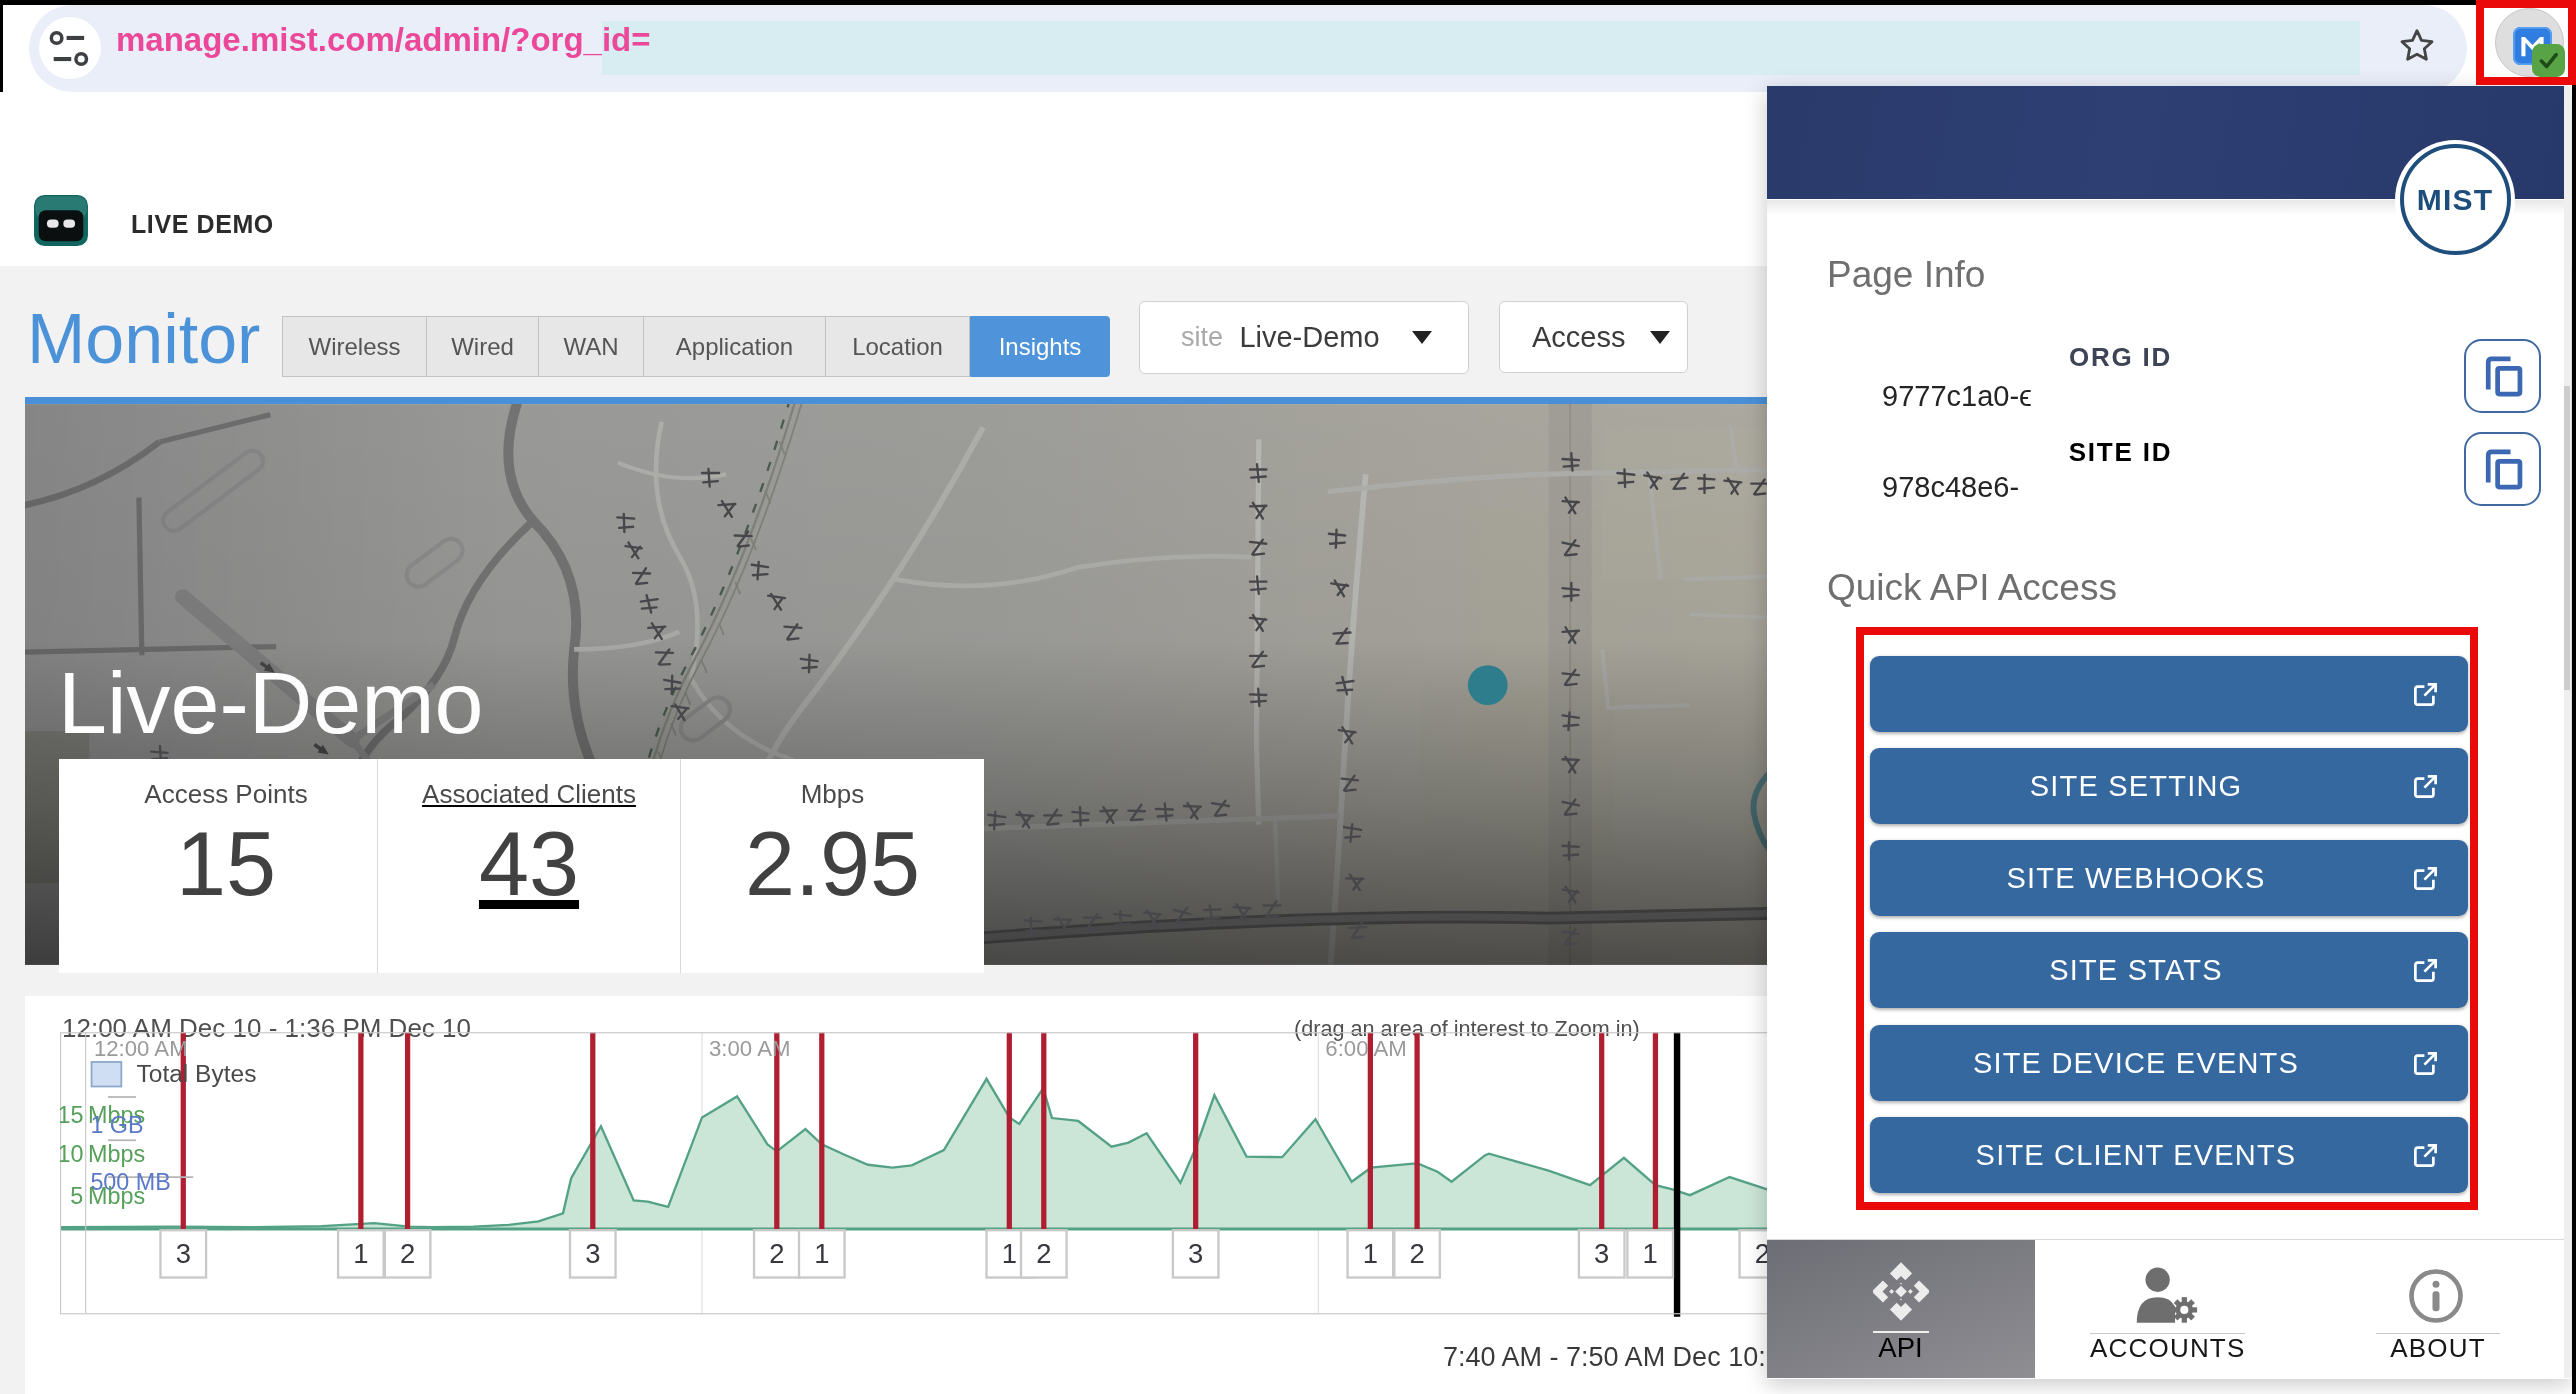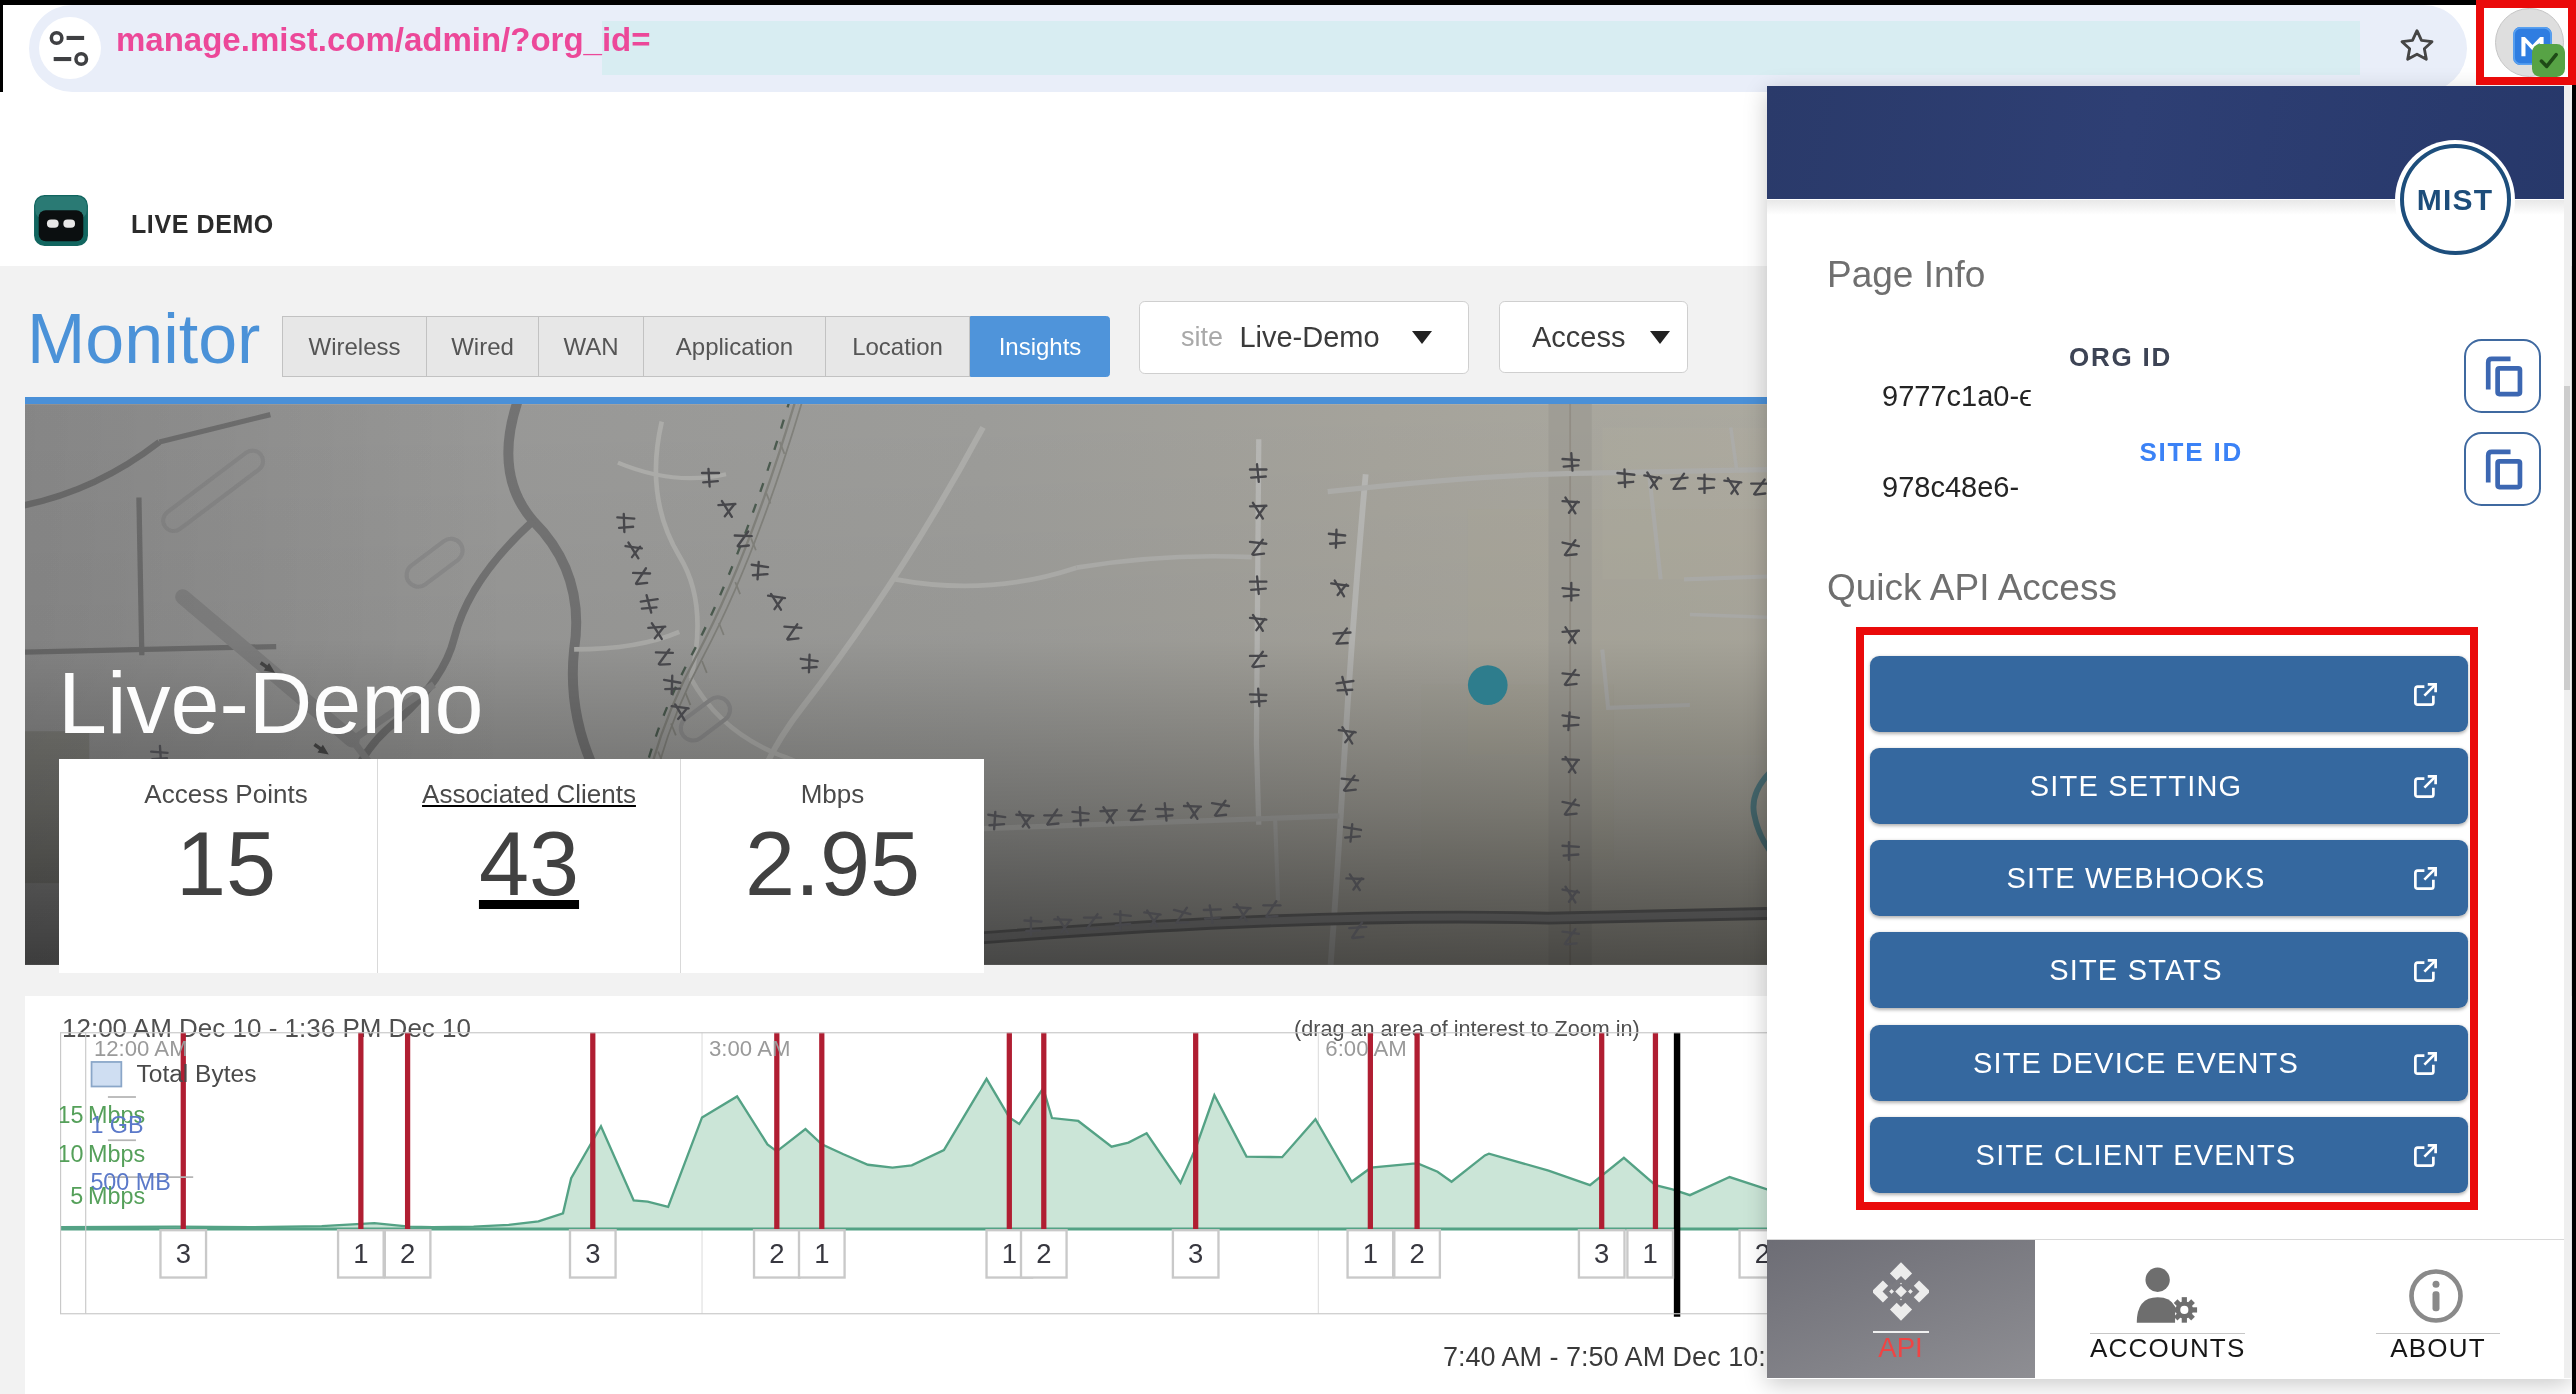--- a/index.html
+++ b/index.html
@@ -504,21 +504,21 @@
 <div class="abs" style="left:1767px;top:86px;width:804px;height:113px;background:linear-gradient(100deg,#2a3a6a 0%,#2e3f74 45%,#27386a 100%);"></div>
 <div class="abs" style="left:1767px;top:200px;width:804px;height:15px;background:linear-gradient(#e8e8e8,#ffffff);"></div>
 
 <div class="abs" style="left:2395px;top:140px;width:120px;height:120px;background:#fff;border-radius:50%;"></div>
 <div class="abs" style="left:2400px;top:144px;width:111px;height:111px;border:4.7px solid #1d4e7c;border-radius:50%;"></div>
 <div class="abs" style="left:2395px;top:140px;width:120px;height:120px;display:flex;align-items:center;justify-content:center;font-size:30px;font-weight:bold;color:#1d4d7a;letter-spacing:1.2px;">MIST</div>
 
 <div class="abs" style="left:1827px;top:256px;font-size:37px;color:#6f6f6f;">Page Info</div>
 <div class="abs" style="left:1998px;top:344px;width:245px;text-align:center;font-size:26px;font-weight:bold;color:#3d4455;letter-spacing:1.8px;">ORG ID</div>
 <div class="abs" style="left:1882px;top:382px;font-size:29px;color:#242424;">9777c1a0-ϵ</div>
-<div class="abs" style="left:1998px;top:439px;width:245px;text-align:right;font-size:26px;font-weight:bold;color:#3b82f6;letter-spacing:1.8px;">SITE ID</div>
+<div class="abs" style="left:1998px;top:439px;width:245px;text-align:center;font-size:26px;font-weight:bold;color:#000000;letter-spacing:1.8px;">SITE ID</div>
 <div class="abs" style="left:1882px;top:473px;font-size:29px;color:#242424;">978c48e6-</div>
 
 <div class="abs" style="left:2464px;top:339px;width:77px;height:74px;border:2.9px solid #3f69a0;border-radius:17.5px;background:#fff;"></div>
 <svg class="abs" style="left:2480px;top:353px;" width="47" height="47" viewBox="0 0 80 80">
   <path d="M14 62 L14 16 Q14 10 20 10 L52 10" fill="none" stroke="#3c67b2" stroke-width="8"></path>
   <rect x="30" y="26" width="38" height="44" rx="3" fill="none" stroke="#3c67b2" stroke-width="8"></rect>
 </svg>
 <div class="abs" style="left:2464px;top:432px;width:77px;height:74px;border:2.9px solid #3f69a0;border-radius:17.5px;background:#fff;"></div>
 <svg class="abs" style="left:2480px;top:446px;" width="47" height="47" viewBox="0 0 80 80">
   <path d="M14 62 L14 16 Q14 10 20 10 L52 10" fill="none" stroke="#3c67b2" stroke-width="8"></path>
@@ -589,21 +589,21 @@
     <path d="M48 44 L58 54 L48 64 L38 54 Z"></path>
   </g>
   <g fill="none" stroke="#7b7b81" stroke-width="8" stroke-linejoin="miter">
     <path d="M36 45 L48 33 L60 45"></path>
     <path d="M34 42 L22 54 L34 66"></path>
     <path d="M62 42 L74 54 L62 66"></path>
     <path d="M36 63 L48 75 L60 63"></path>
   </g>
 </svg>
 <div class="abs" style="left:1873px;top:1331px;width:56px;border-top:2.3px solid #f0f0f0;"></div>
-<div class="abs" style="left:1858px;top:1334px;width:85px;text-align:center;font-size:27.5px;color:#ef4444;">API</div>
+<div class="abs" style="left:1858px;top:1334px;width:85px;text-align:center;font-size:27.5px;color:#000000;">API</div>
 
 <svg class="abs" style="left:2133px;top:1267px;" width="69" height="58" viewBox="0 0 118 100">
   <circle cx="42" cy="22" r="21" fill="#6e6e6e"></circle>
   <path d="M6 96 Q6 52 42 52 Q64 52 72 68 L72 96 Z" fill="#6e6e6e"></path>
   <g fill="#6e6e6e">
     <circle cx="88" cy="74" r="15"></circle>
     <g stroke="#6e6e6e" stroke-width="9">
       <line x1="88" y1="52" x2="88" y2="96"></line>
       <line x1="66" y1="74" x2="110" y2="74"></line>
       <line x1="73" y1="59" x2="103" y2="89"></line>

